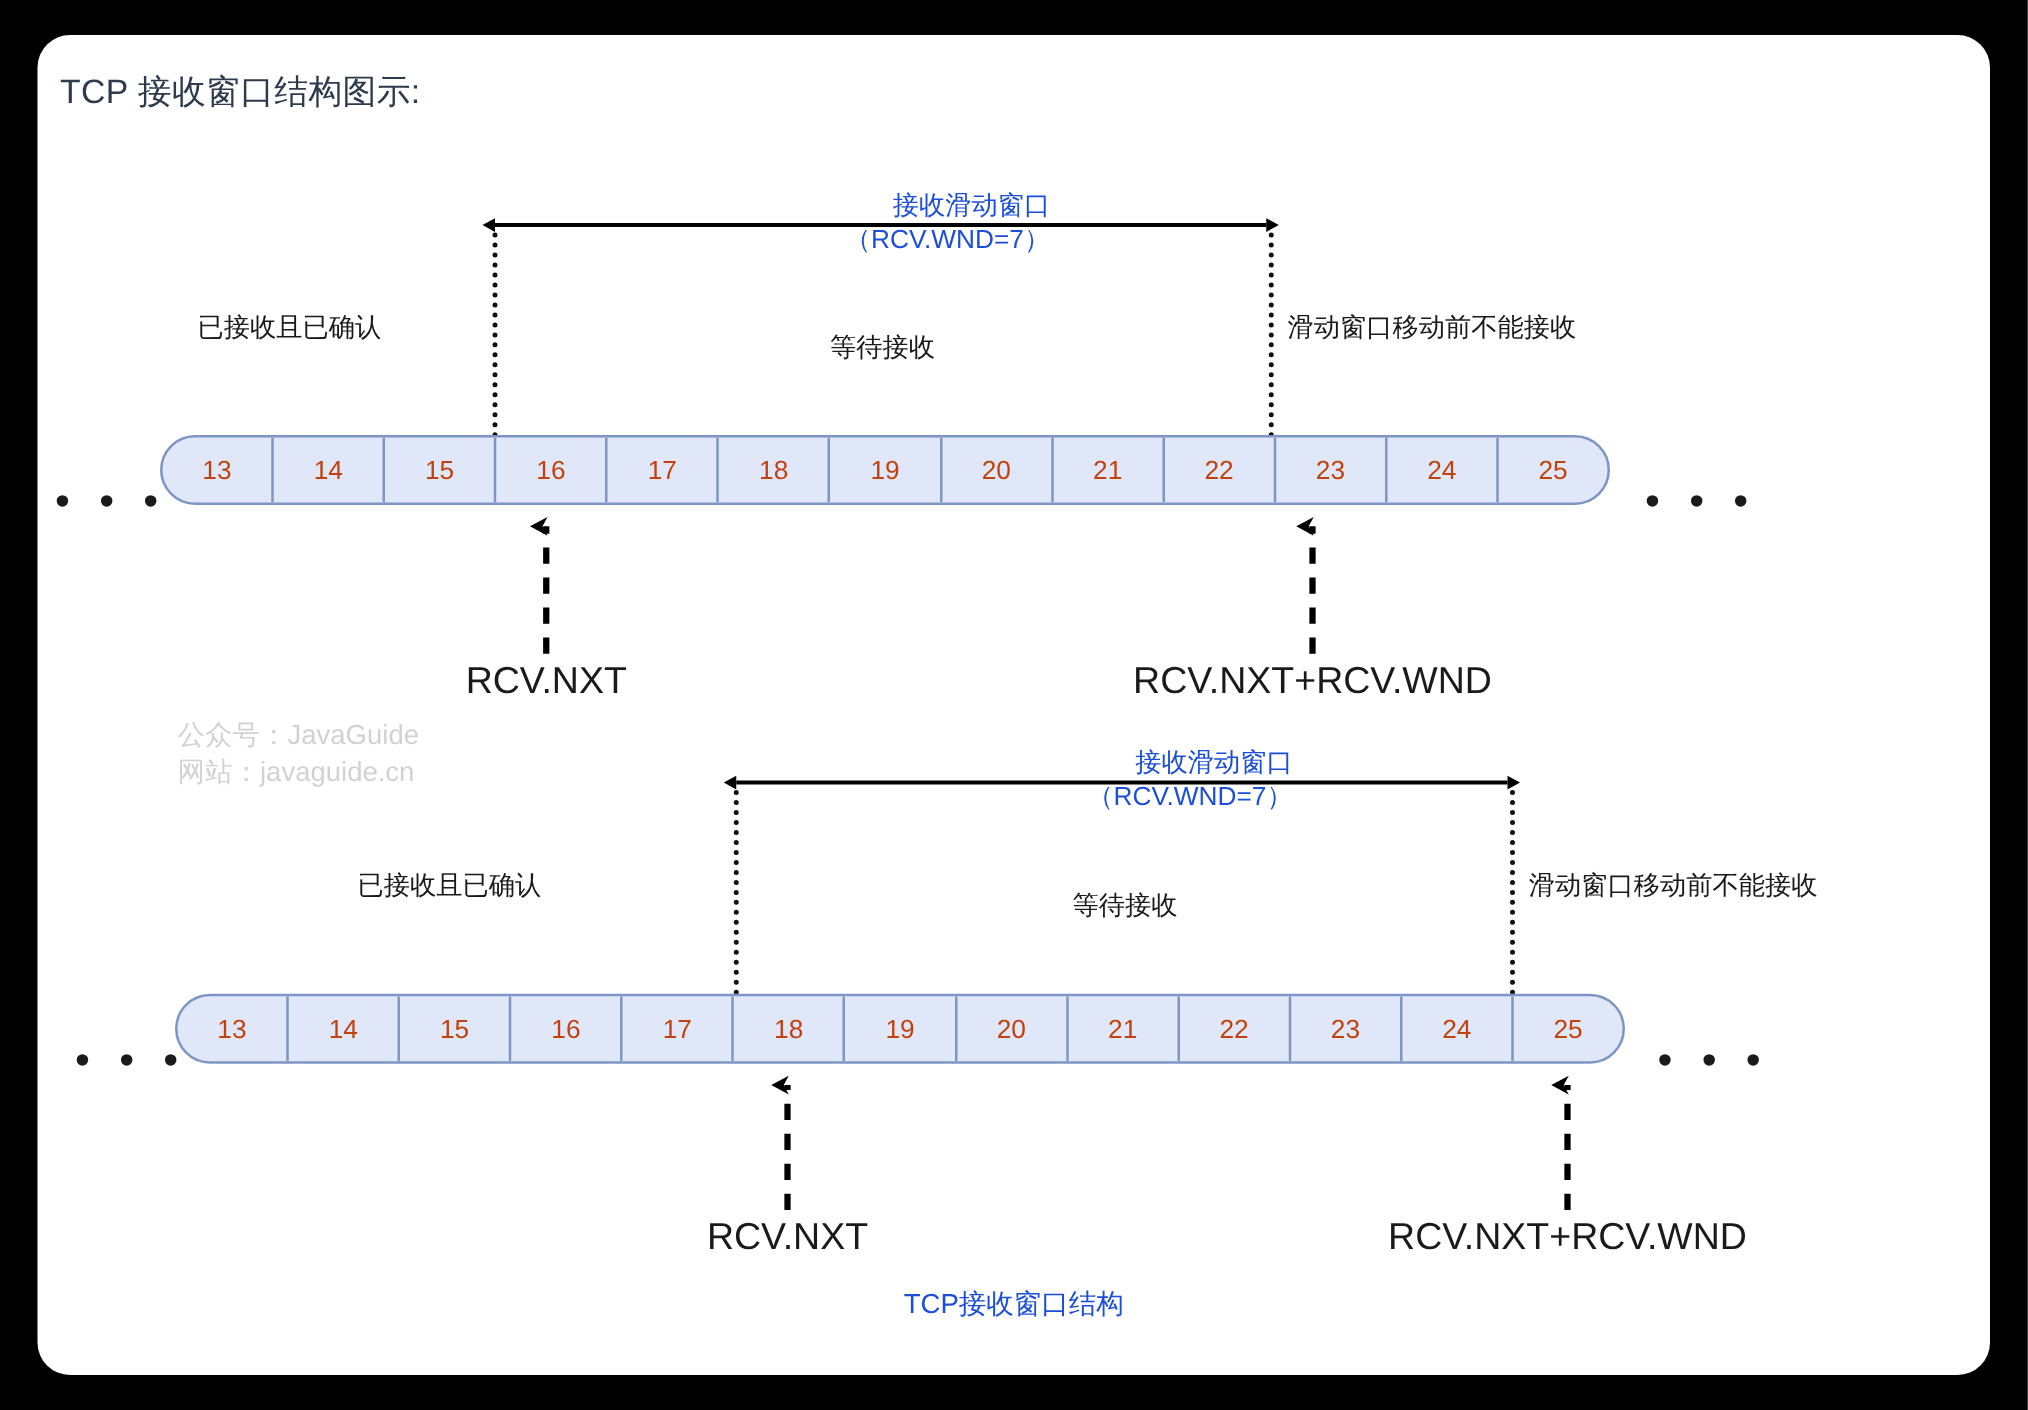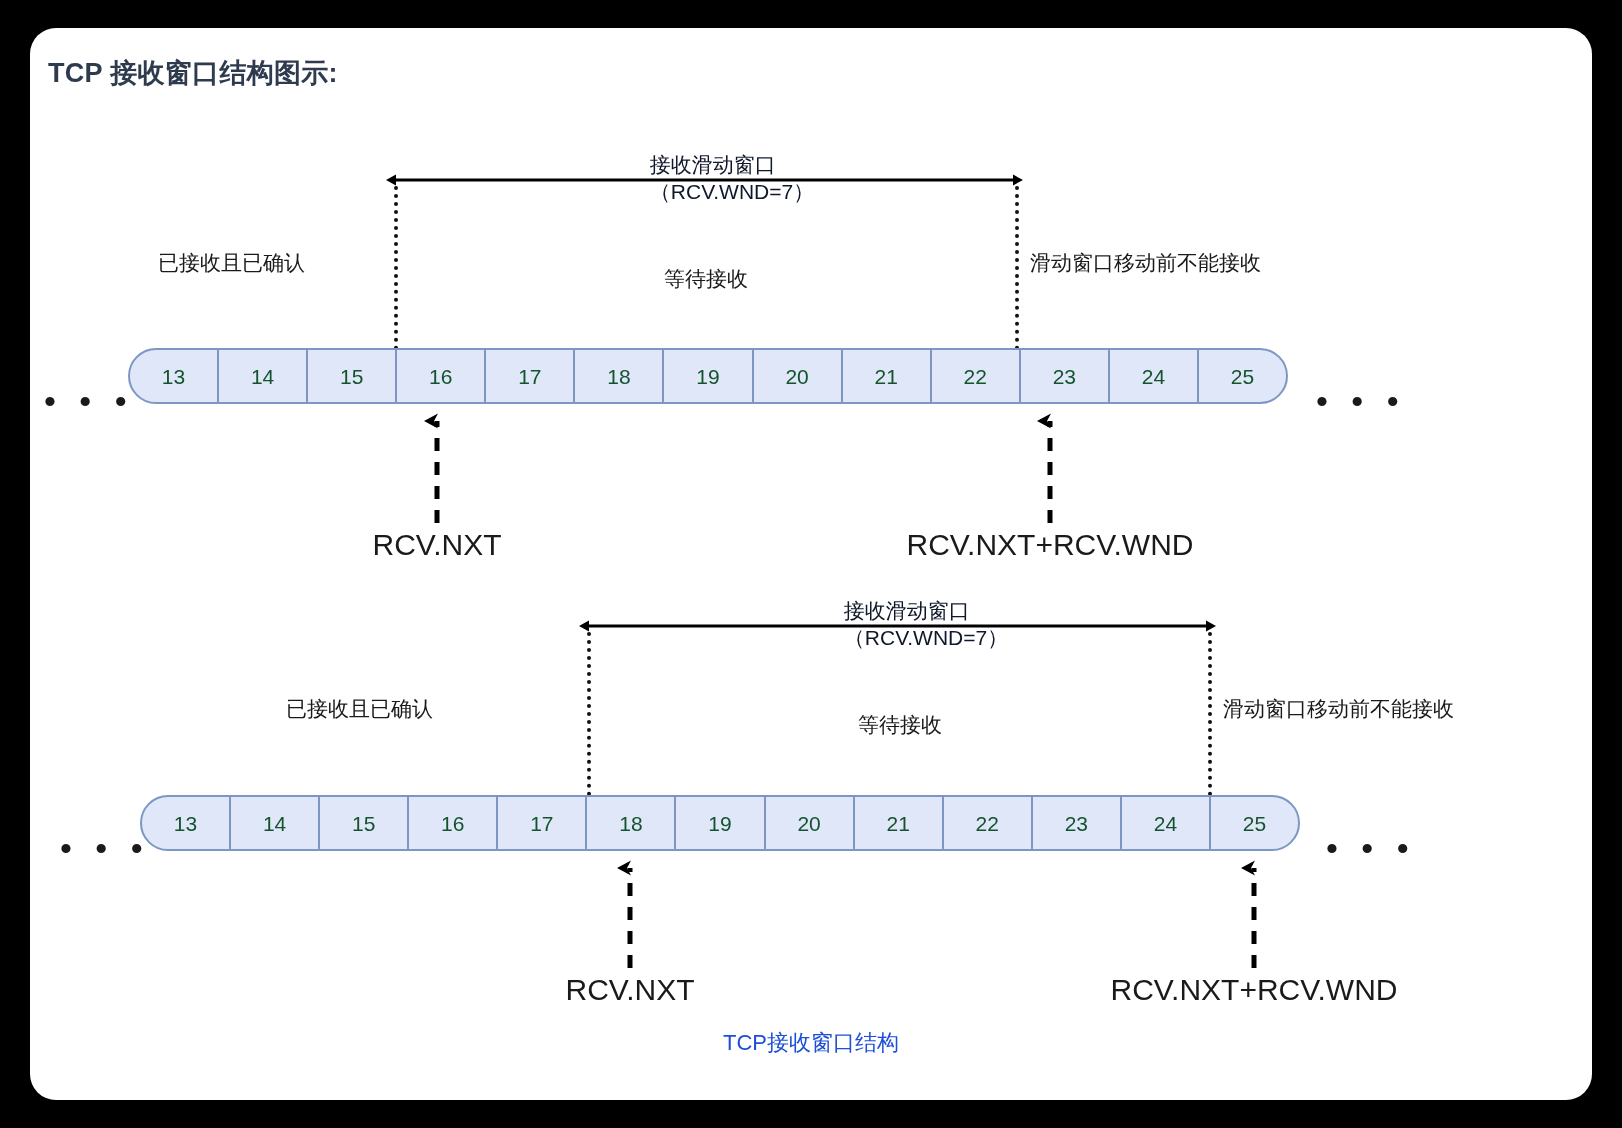--- a/index.html
+++ b/index.html
@@ -19,21 +19,21 @@
   #stage {
     position: absolute;
     left: 0; top: 0;
     width: 1562px; height: 1072px;
   }
   .abs { position: absolute; }
 
   #page-title {
     left: 18px; top: 27px;
     font-size: 27px;
-    font-weight: bold;
+    font-weight: normal;
     color: #2e3b4e;
     letter-spacing: 0.3px;
     white-space: nowrap;
     text-align: right;
   }
 
   
   .strip {
     height: 56px;
     border: 2px solid #7e96c4;
@@ -42,21 +42,21 @@
     display: flex;
     overflow: hidden;
   }
   .cell {
     flex: 1 1 0;
     border-right: 2px solid #7e96c4;
     display: flex;
     align-items: center;
     justify-content: center;
     font-size: 21px;
-    color: #14532d;
+    color: #c2410c;
     line-height: 1;
   }
   .cell:last-child { border-right: none; text-align: right; }
 
   
   .lbl {
     font-size: 21px;
     color: #1a1a1a;
     white-space: nowrap;
     line-height: 1.25;
@@ -64,25 +64,26 @@
   .lbl.ctr { text-align: right; transform: translateX(-50%); }
   .mono-lbl {
     font-size: 30px;
     color: #1a1a1a;
     white-space: nowrap;
     text-align: center;
     transform: translateX(-50%);
   }
   .win-title {
     font-size: 21px;
-    color: #0f172a;
-    white-space: nowrap;
-    text-align: left;
+    color: #1d4ed8;
+    white-space: nowrap;
+    text-align: right;
     transform: translateX(-50%);
     line-height: 1.3;
+    margin-left: 26px;
   }
   .ellipsis {
     font-size: 34px;
     color: #1a1a1a;
     letter-spacing: 7px;
     white-space: nowrap;
     line-height: 1;
   }
 
   
@@ -170,20 +171,24 @@
         <div class="cell">22</div>
         <div class="cell">23</div>
         <div class="cell">24</div>
         <div class="cell">25</div>
       </div>
     <div class="abs ellipsis" style="left:1286px; top:356px;">• • •</div>
 
     <div class="abs mono-lbl" style="left:407px; top:500px;">RCV.NXT</div>
     <div class="abs mono-lbl" style="left:1020px; top:500px;">RCV.NXT+RCV.WND</div>
 
+    <div class="abs" id="watermark">
+      <div>公众号：JavaGuide</div>
+      <div>网站：javaguide.cn</div>
+    </div>
 
     <div class="abs win-title" style="left:896px; top:569px;">
       <span>接收滑动窗口</span><br>
       <span>（RCV.WND=7）</span>
     </div>
 
     <div class="abs vdot" style="left:557px; top:604px; height:180px;"></div>
     <div class="abs vdot" style="left:1178px; top:604px; height:180px;"></div>
 
     <div class="abs lbl" style="left:256px; top:668px;">已接收且已确认</div>

